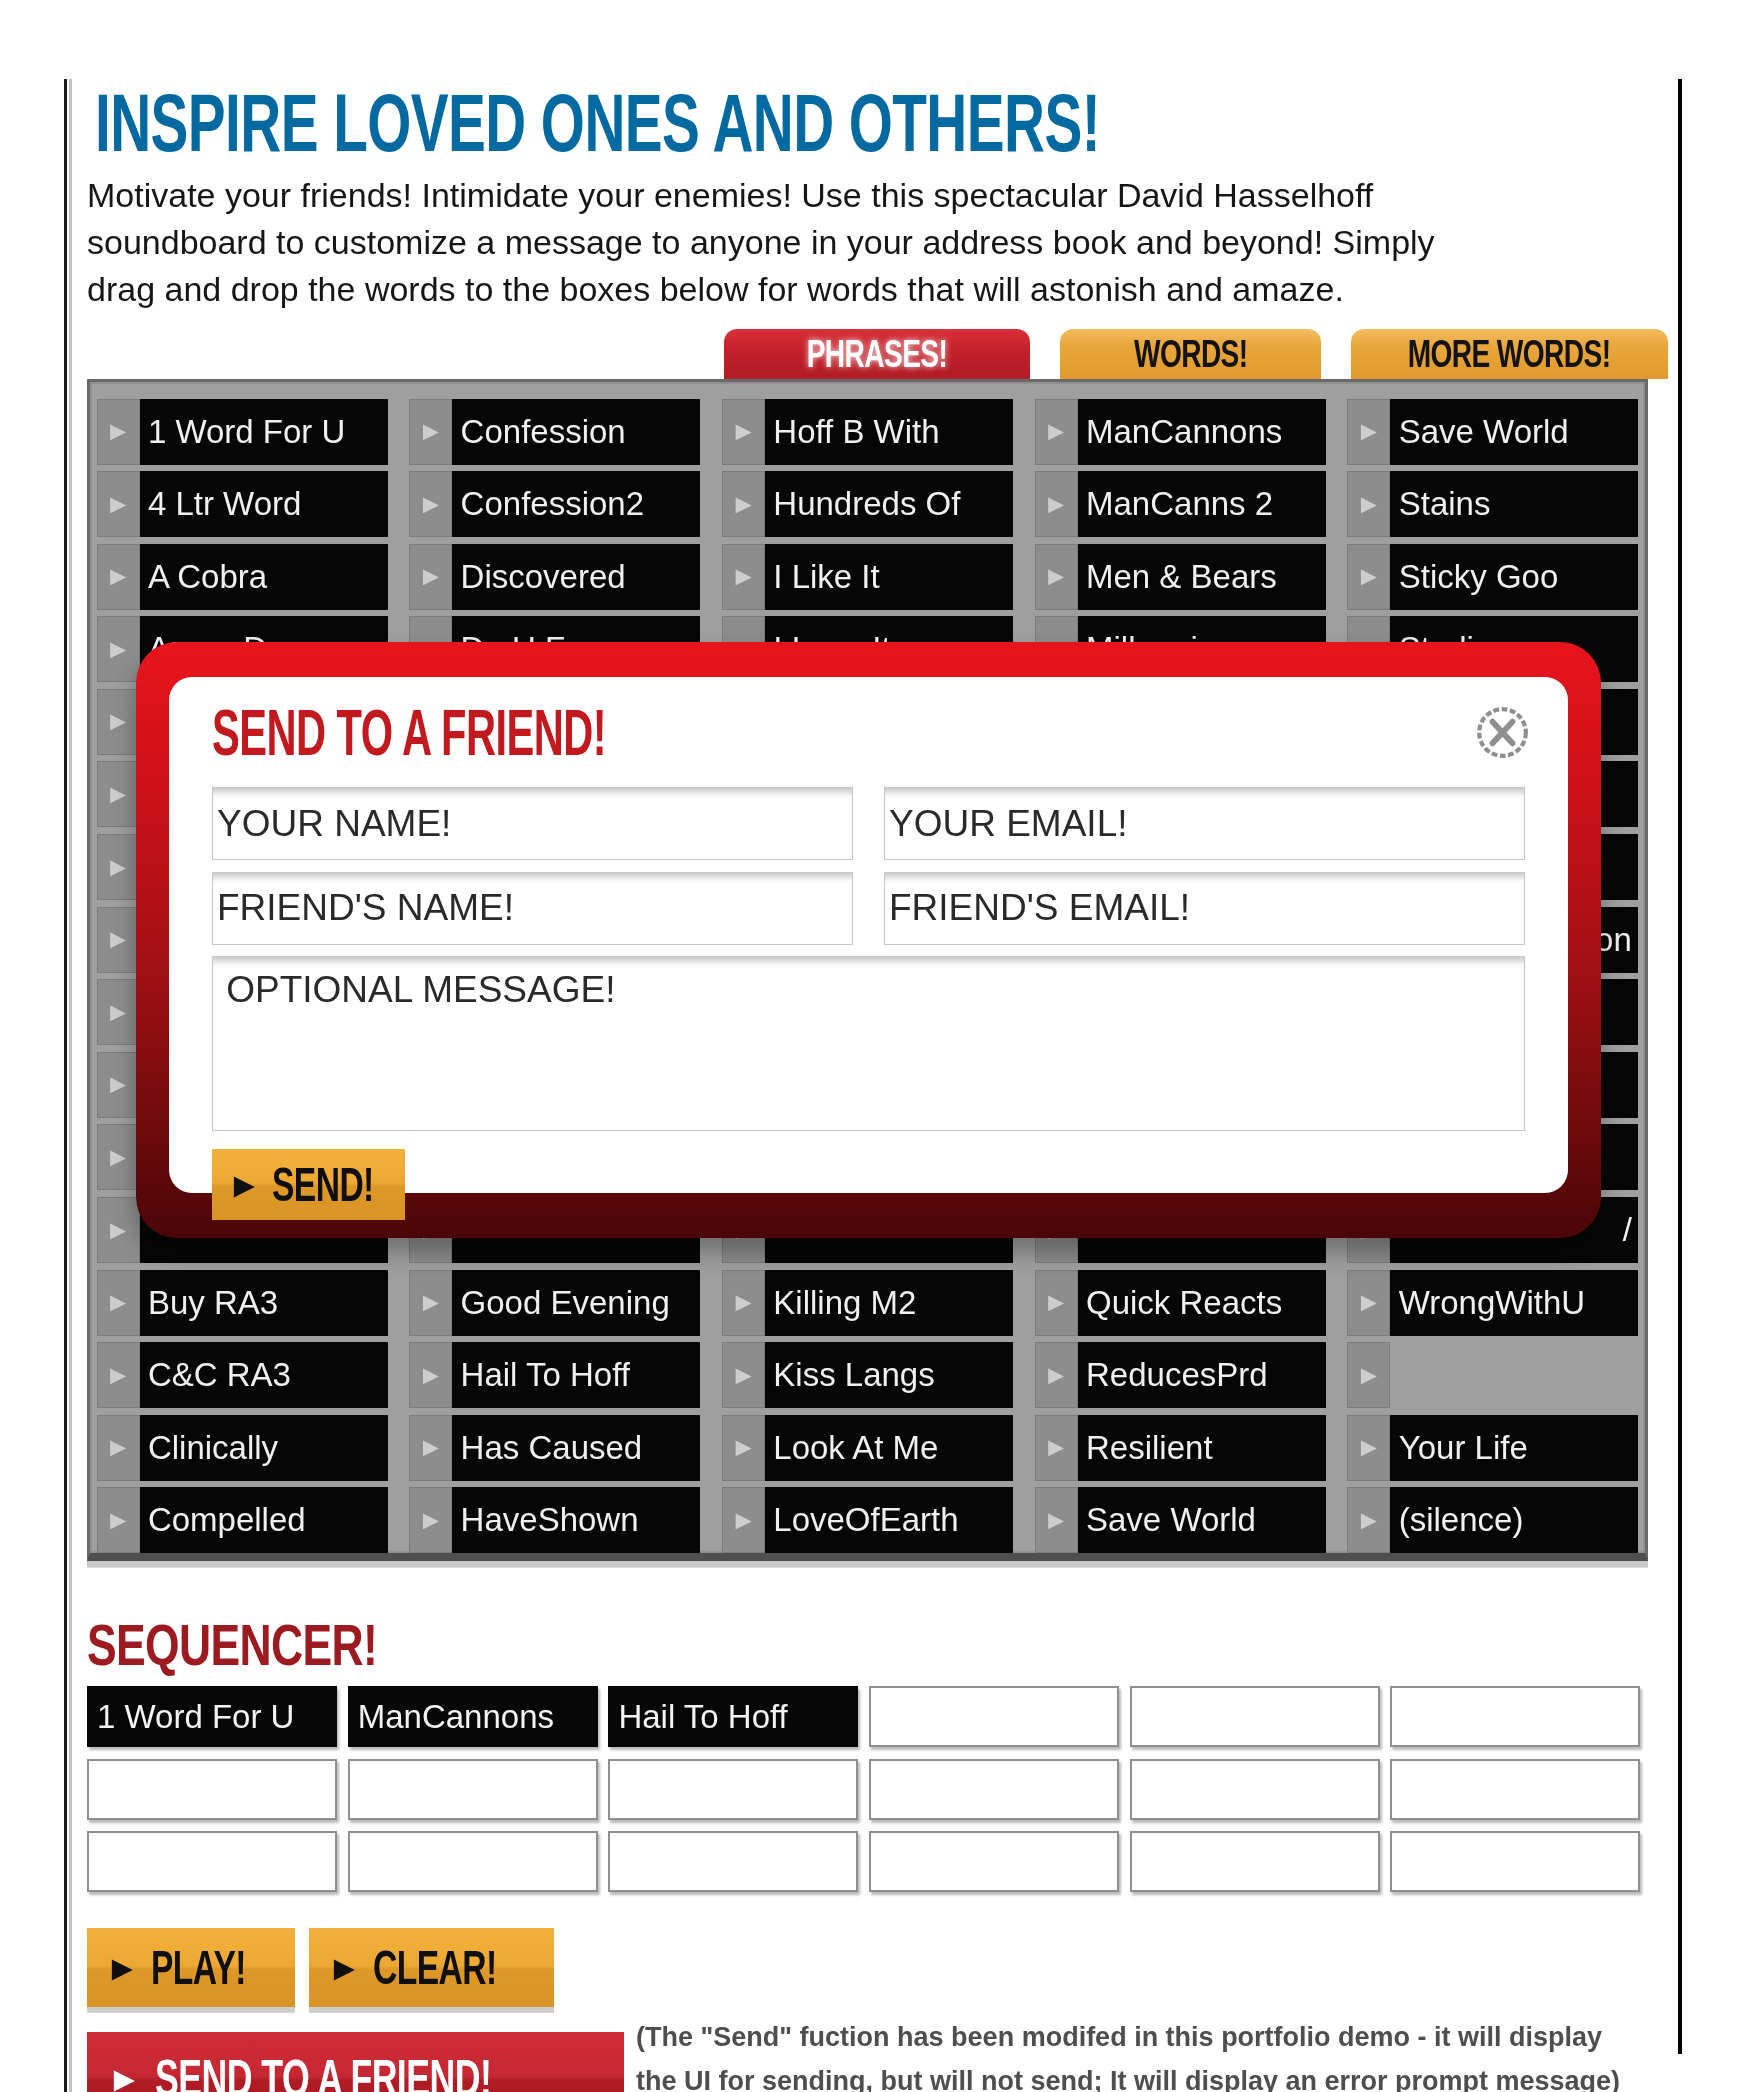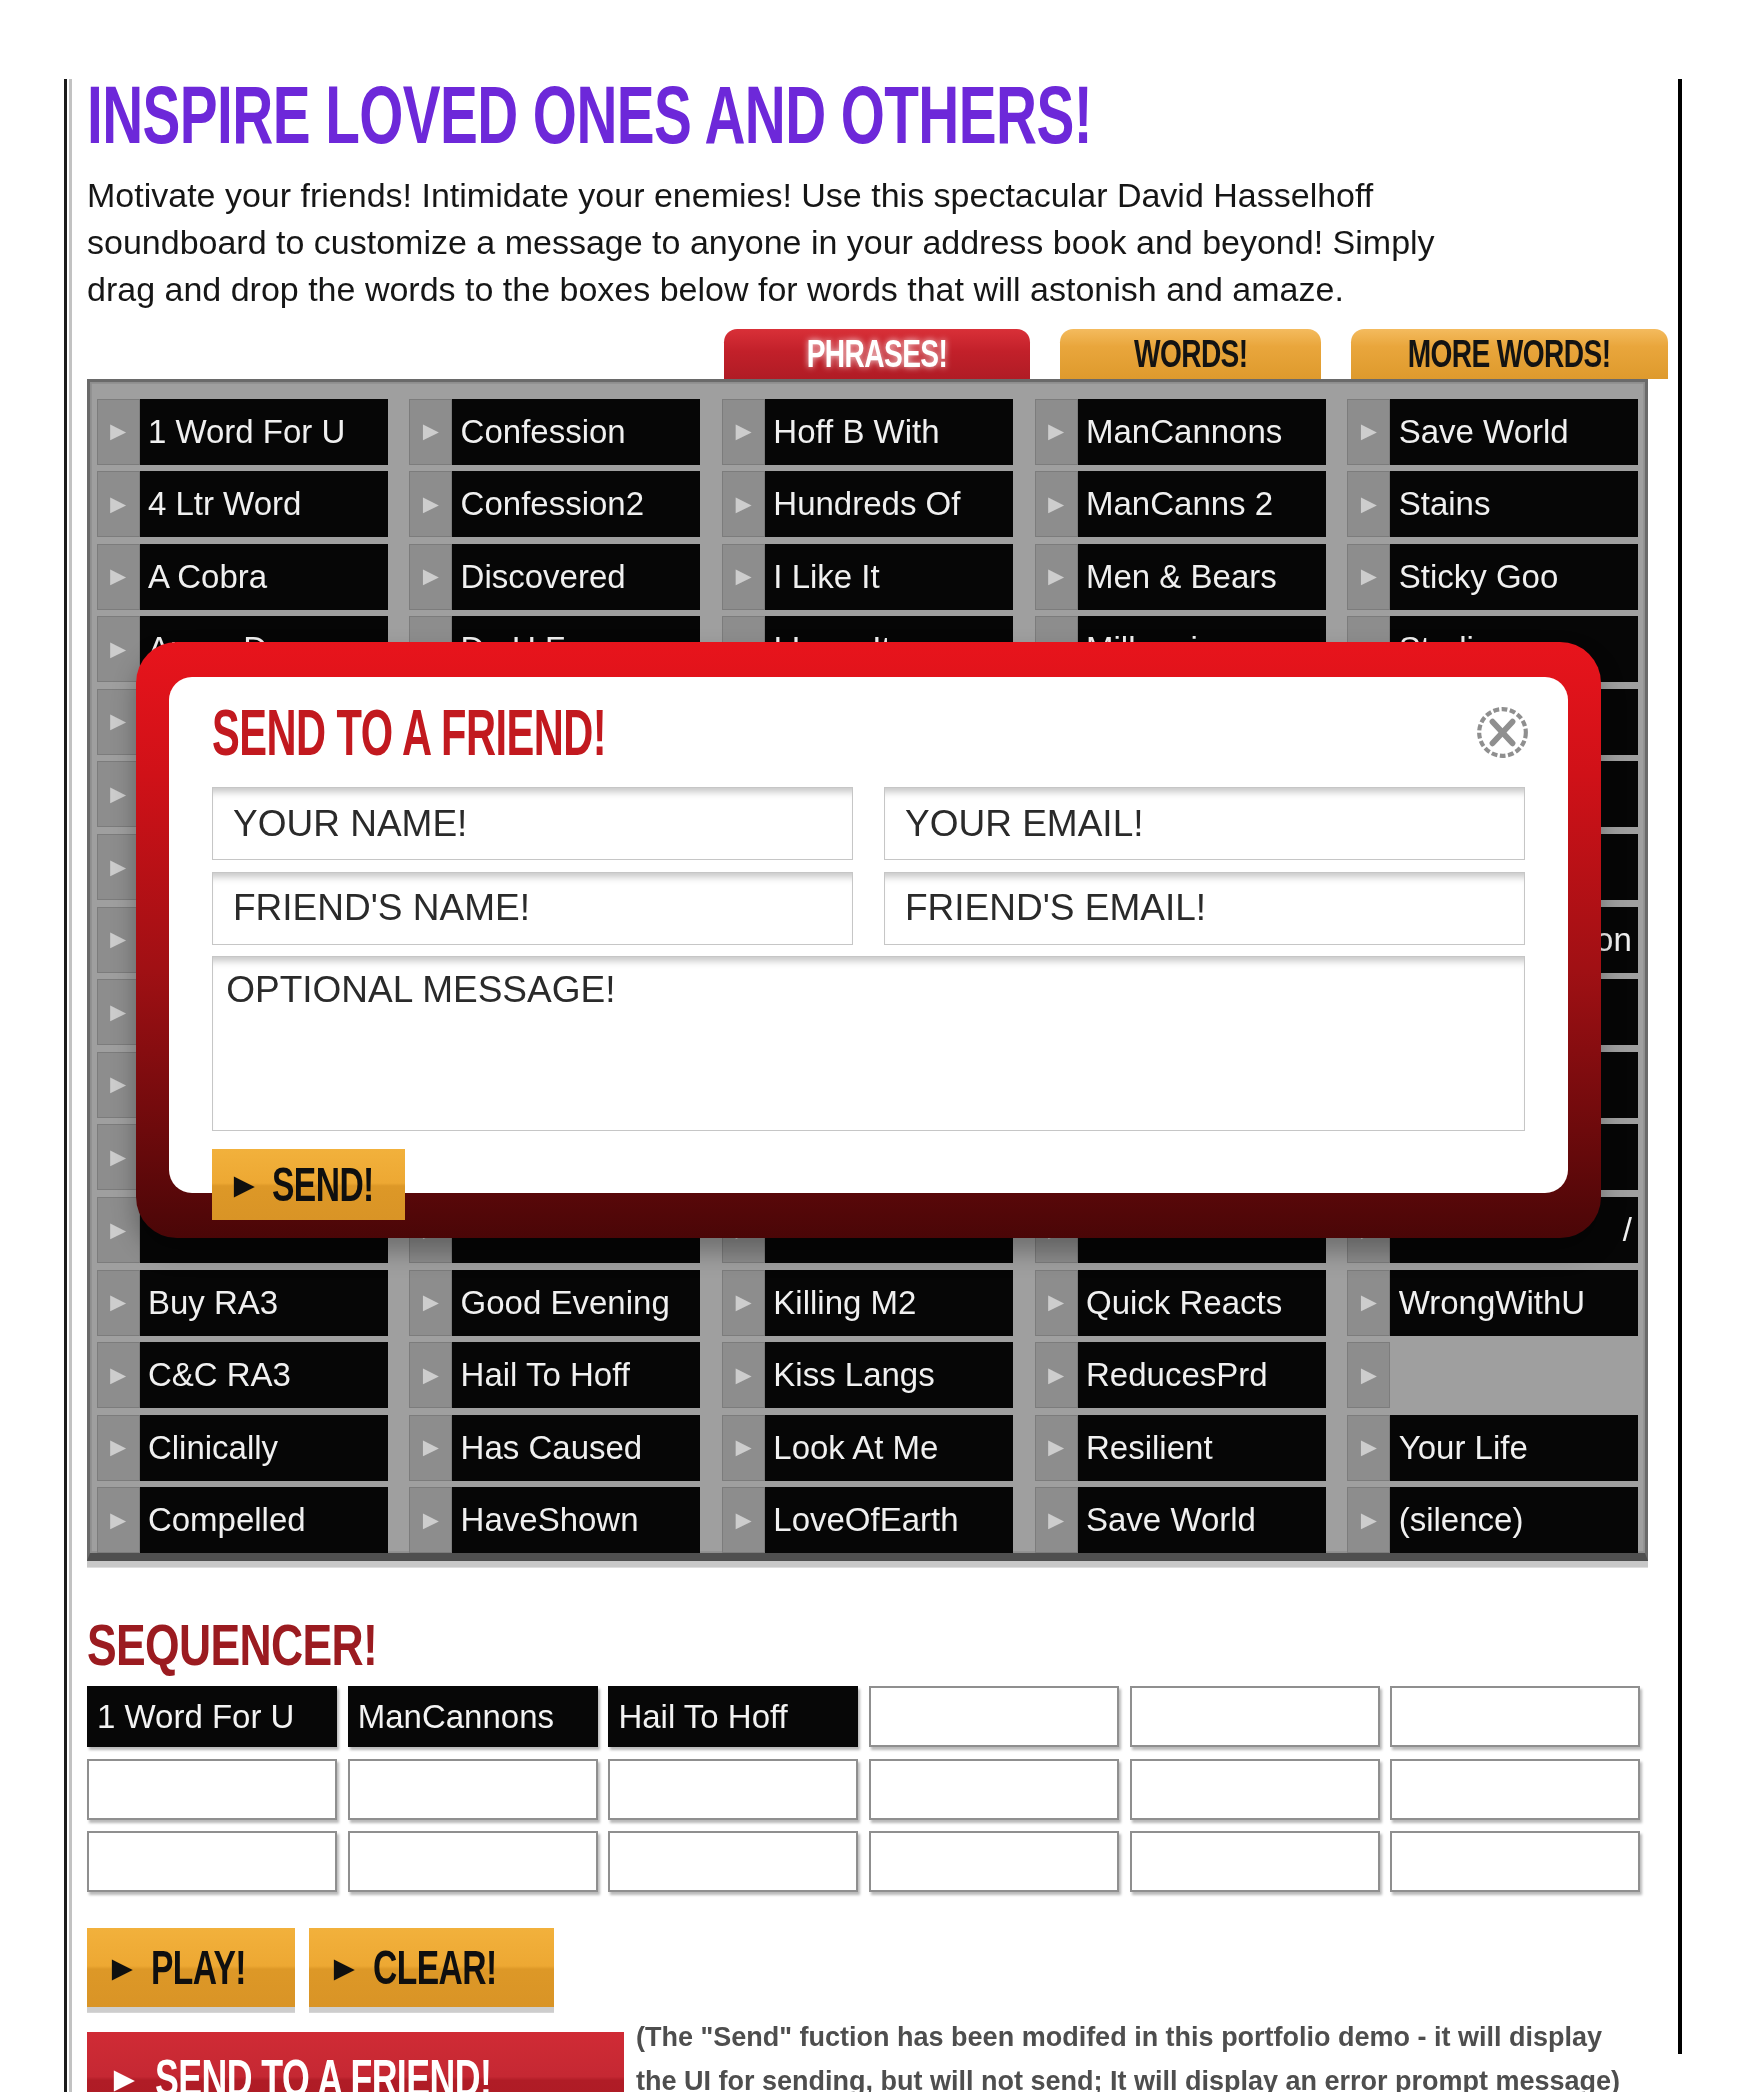--- a/index.html
+++ b/index.html
@@ -10,21 +10,21 @@
   }
   
   .border-left{position:absolute;left:64px;top:79px;bottom:0;width:3.3px;background:#1b1b1b;}
   .border-left-light{position:absolute;left:69px;top:79px;bottom:0;width:2.5px;background:#c2c2c2;}
   .border-right{position:absolute;left:1678px;top:79px;height:1975px;width:4.1px;background:#000;}
 
   
   .imp{display:inline-block;font-weight:bold;transform:scaleX(0.70);transform-origin:left center;white-space:nowrap;letter-spacing:-0.8px;}
   .imp-c{display:inline-block;font-weight:bold;transform:scaleX(0.74);transform-origin:center center;white-space:nowrap;letter-spacing:-0.8px;}
 
-  .page-title{position:absolute;left:87px;top:73px;margin:0;font-size:81px;color:#6d28d9;line-height:1.05;text-decoration:underline;}
+  .page-title{position:absolute;left:87px;top:73px;margin:8px;font-size:81px;color:#0369a1;line-height:1.05;text-decoration:underline;}
   .intro{position:absolute;left:87px;top:172px;margin:0;font-size:34px;line-height:47px;color:#161616;}
 
   
   .tabs{position:absolute;left:676px;top:329px;display:flex;gap:30px;z-index:2;}
   .tab{height:50px;border-radius:13.2px 13.2px 0 0;display:flex;align-items:center;justify-content:center;cursor:pointer;}
   .tab-label{font-size:38px;font-weight:bold;}
   .tab-red{width:306px;background:linear-gradient(180deg,#d93038 0%,#c2202a 45%,#b01c25 100%);color:#fff;margin-left:48px;}
   .tab-red .tab-label{text-shadow:0 0 7.4px rgba(255,255,255,.85);}
   .tab-orange{background:linear-gradient(180deg,#f4bb5e 0%,#e9a63c 35%,#de9a2d 100%);color:#131313;}
   .tab-words{width:261px;}
@@ -54,21 +54,21 @@
   .modal-panel{position:absolute;left:33px;top:35px;right:33px;bottom:45px;background:#fff;
     border-radius:23px;padding:23px 43px;box-sizing:border-box;}
   .modal-title{margin:0;font-size:64px;color:#c2191f;line-height:1.05;}
   .modal-title .imp{transform:scaleX(0.65);}
   .modal-close{position:absolute;top:28px;right:38px;width:55px;height:55px;background:none;border:none;padding:0;cursor:pointer;}
   .modal-fields{margin-top:20px;display:grid;grid-template-columns:1fr 1fr;gap:11.6px 31px;}
   .modal-input,.modal-textarea{
     border:1.7px solid #c6c6c6;background:#fff;color:#2a2a2a;font-family:"Liberation Sans", sans-serif;
     box-shadow:inset 0 10px 7.4px -5.8px rgba(0,0,0,0.22);box-sizing:border-box;width:100%;
   }
-  .modal-input{height:73px;font-size:37px;padding:0 20px;}
+  .modal-input{height:73px;font-size:37px;padding:0 4px;}
   .modal-textarea{grid-column:1 / span 2;height:175px;font-size:37px;padding:11.6px 13.2px;resize:none;}
   .btn-flat{display:flex;align-items:center;border:none;cursor:pointer;box-sizing:border-box;}
   .orange-btn{background:linear-gradient(180deg,#f2b13c 0%,#eda833 48%,#dd9827 52%,#d99426 100%);color:#0f0f0f;}
   .send-btn{margin-top:18px;width:193px;height:71px;padding:0 15px;gap:10px;}
   .flat-arrow{font-size:35px;line-height:1;}
   .flat-label{font-size:48px;font-weight:bold;}
 
   
   .seq-title{position:absolute;left:87px;top:1612px;margin:0;font-size:57px;color:#9b1b20;}
   .seq-title .imp{transform:scaleX(0.78);}

